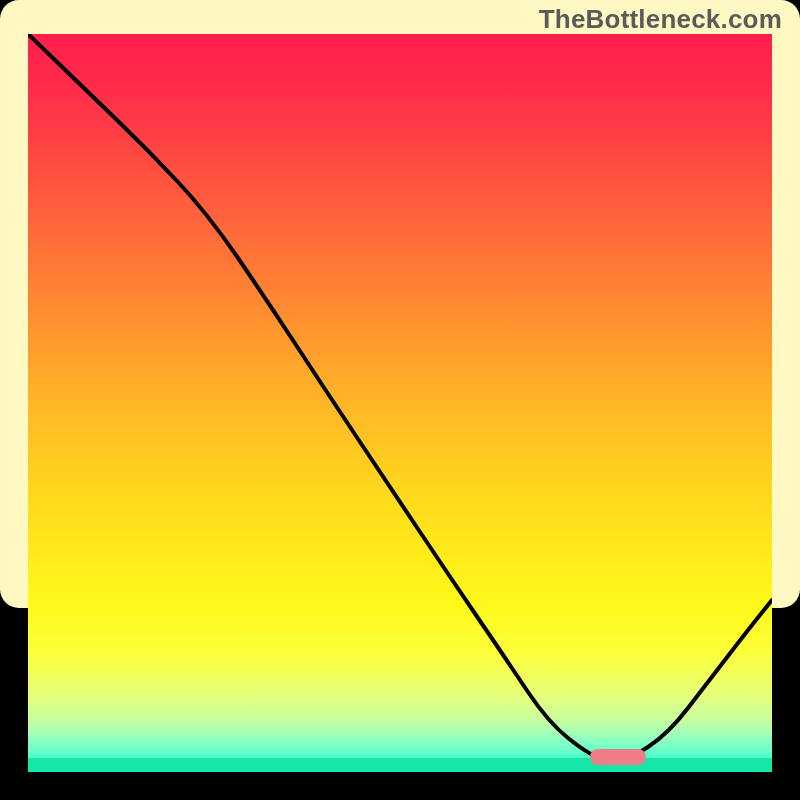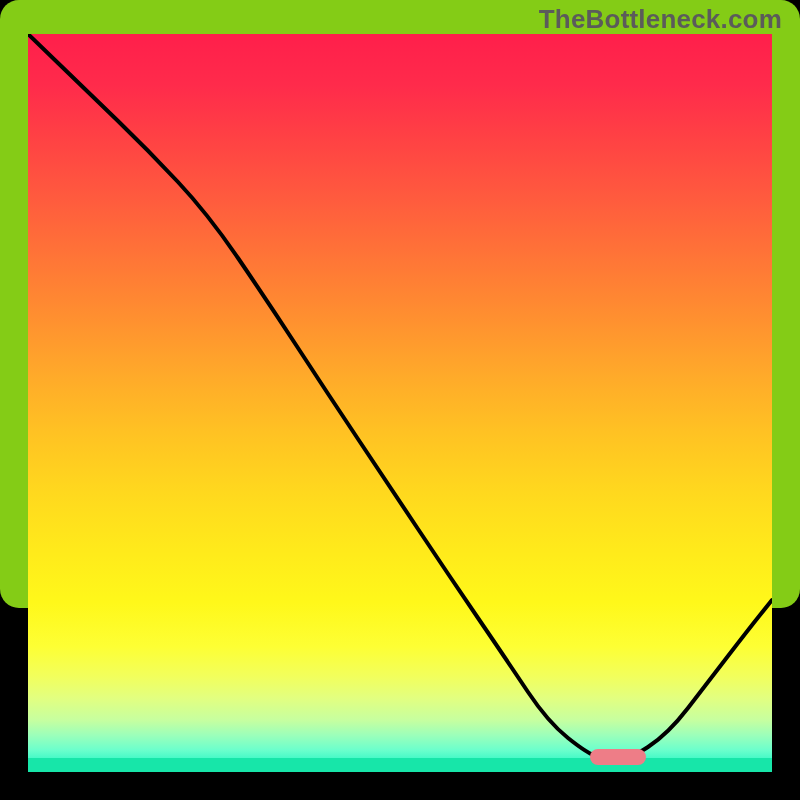--- a/index.html
+++ b/index.html
@@ -7,21 +7,21 @@
     padding: 0;
     width: 800px;
     height: 800px;
     background: #000;
     overflow: hidden;
   }
   .stage {
     position: relative;
     width: 800px;
     height: 608px;
-    background: #84cc16;
+    background: #fef9c3;
     border-radius: 19px;
   }
   .watermark {
     position: absolute;
     top: 4px;
     right: 18px;
     color: #5b5b5b;
     font-family: Arial, Helvetica, sans-serif;
     font-size: 26px;
     font-weight: 600;

